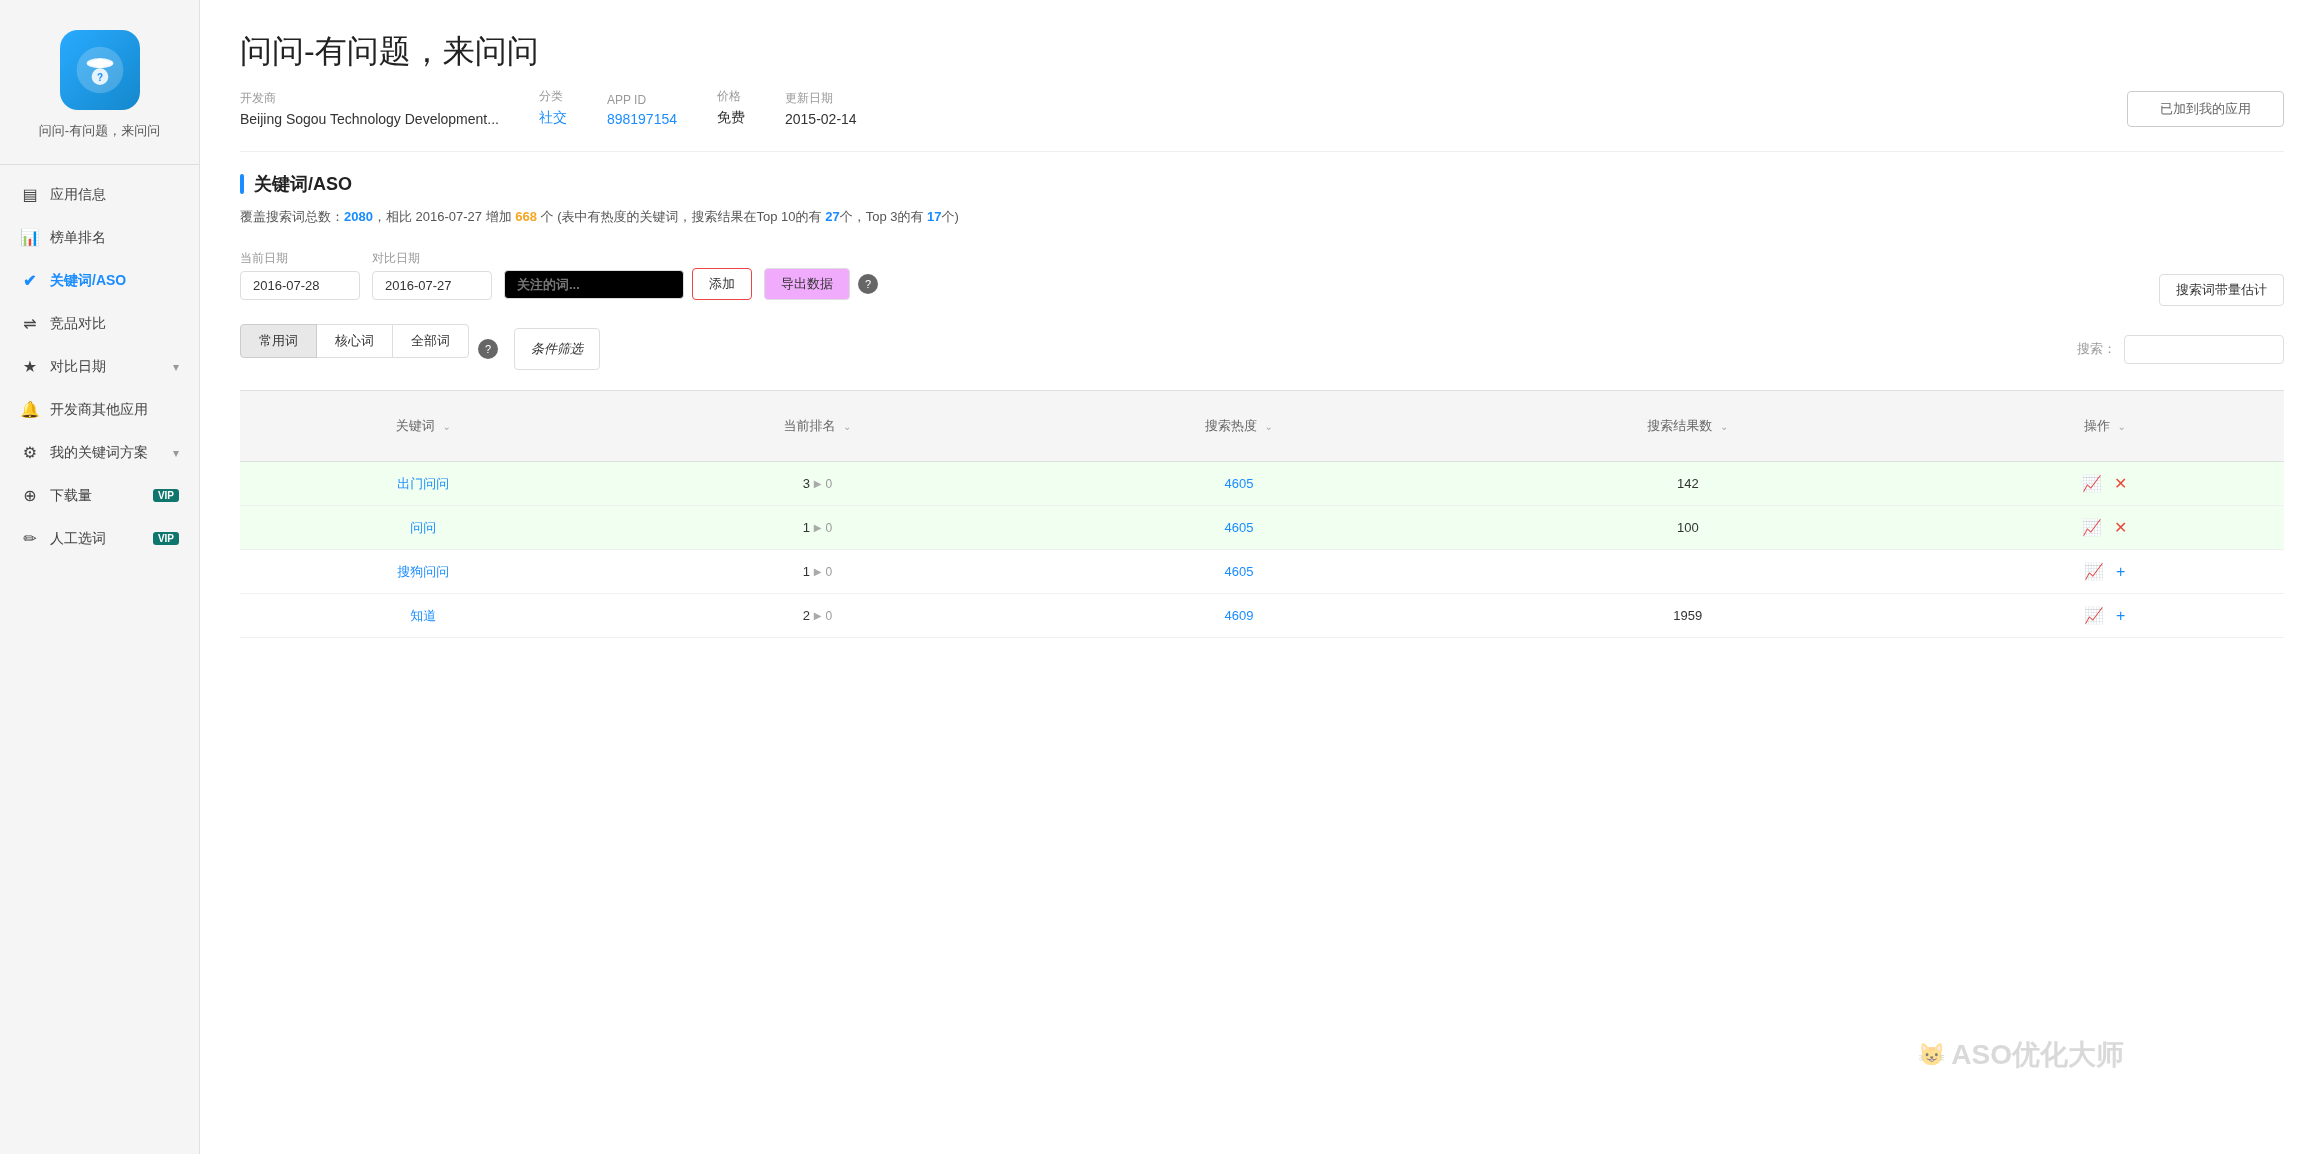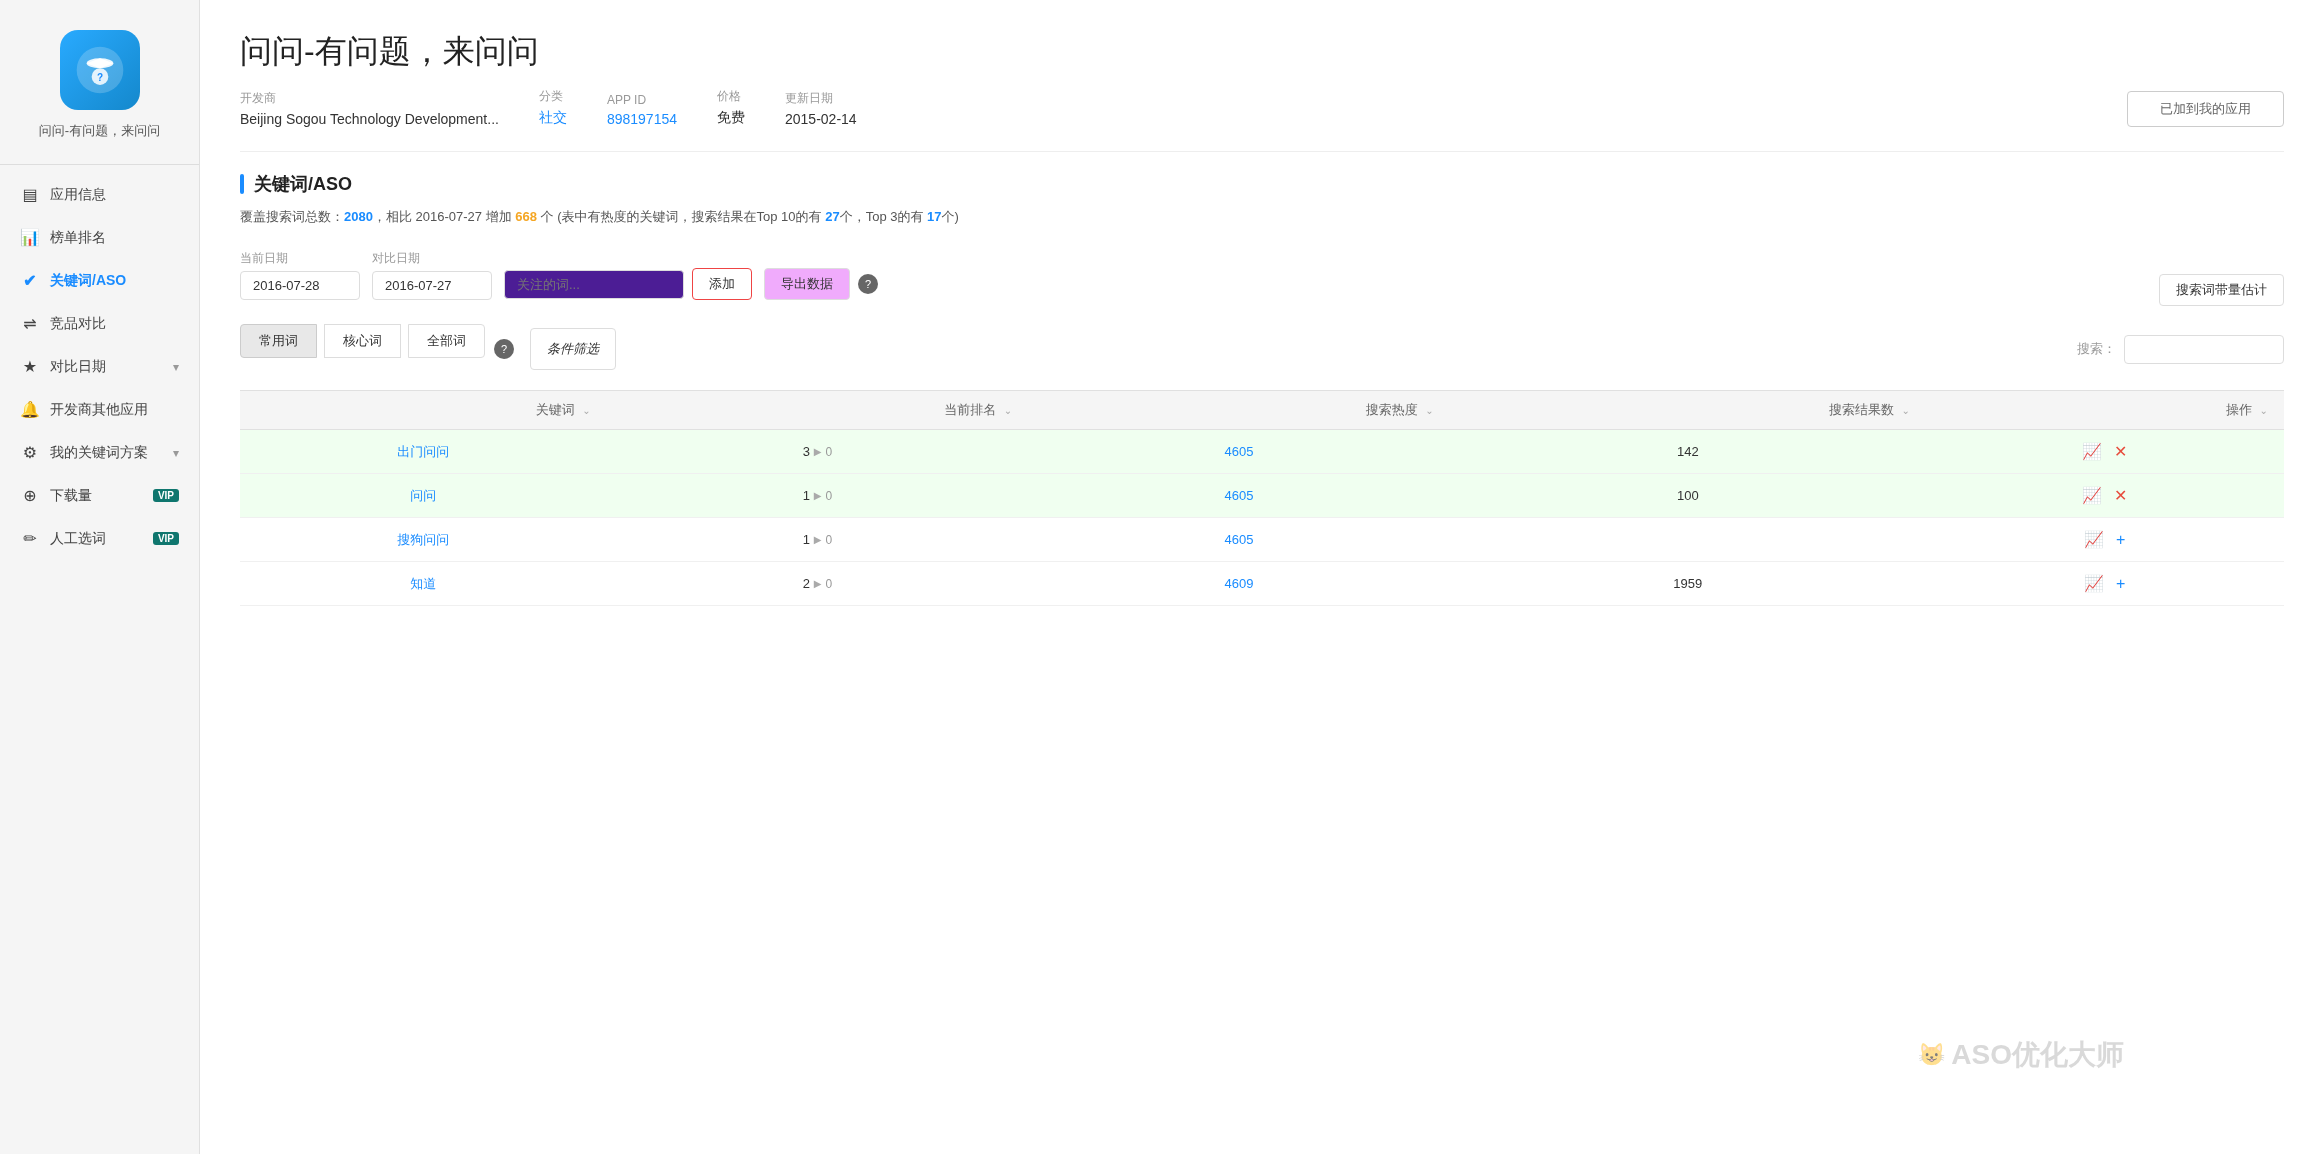--- a/index.html
+++ b/index.html
@@ -170,22 +170,23 @@
       color: #333;
       background: white;
       width: 120px;
     }
     .keyword-input {
       border: 1px solid #ddd;
       padding: 6px 12px;
       border-radius: 4px;
       font-size: 13px;
       color: #aaa;
-      background: #4c1d95;
+      background: #000000;
       width: 180px;
+      font-weight: bold;
     }
     .add-btn {
       background: white;
       border: 1px solid #ef4444;
       padding: 6px 16px;
       border-radius: 4px;
       cursor: pointer;
       font-size: 13px;
       color: #333;
     }
@@ -218,21 +219,21 @@
       border-radius: 4px;
       cursor: pointer;
       font-size: 13px;
       color: #333;
     }
 
     
     .tab-row {
       display: flex;
       align-items: flex-end;
-      gap: 8px;
+      gap: 0;
       margin-bottom: 16px;
     }
     .tab-btn {
       border: 1px solid #ddd;
       padding: 7px 18px;
       cursor: pointer;
       font-size: 13px;
       color: #333;
       background: white;
       margin-right: -1px;
@@ -274,25 +275,25 @@
       width: 100%;
       border-collapse: collapse;
       margin-top: 16px;
     }
     .keyword-table thead tr {
       background: #f5f5f5;
       border-top: 1px solid #e0e0e0;
       border-bottom: 1px solid #e0e0e0;
     }
     .keyword-table th {
-      padding: 10px 16px;
+      padding: 26px 16px;
       font-size: 13px;
       color: #666;
       font-weight: normal;
-      text-align: right;
+      text-align: center;
       margin-top: 28px;
     }
     .keyword-table th .sort-arrow {
       display: inline-block;
       margin-left: 4px;
       font-size: 10px;
       color: #aaa;
     }
     .keyword-table td {
       padding: 12px 16px;

